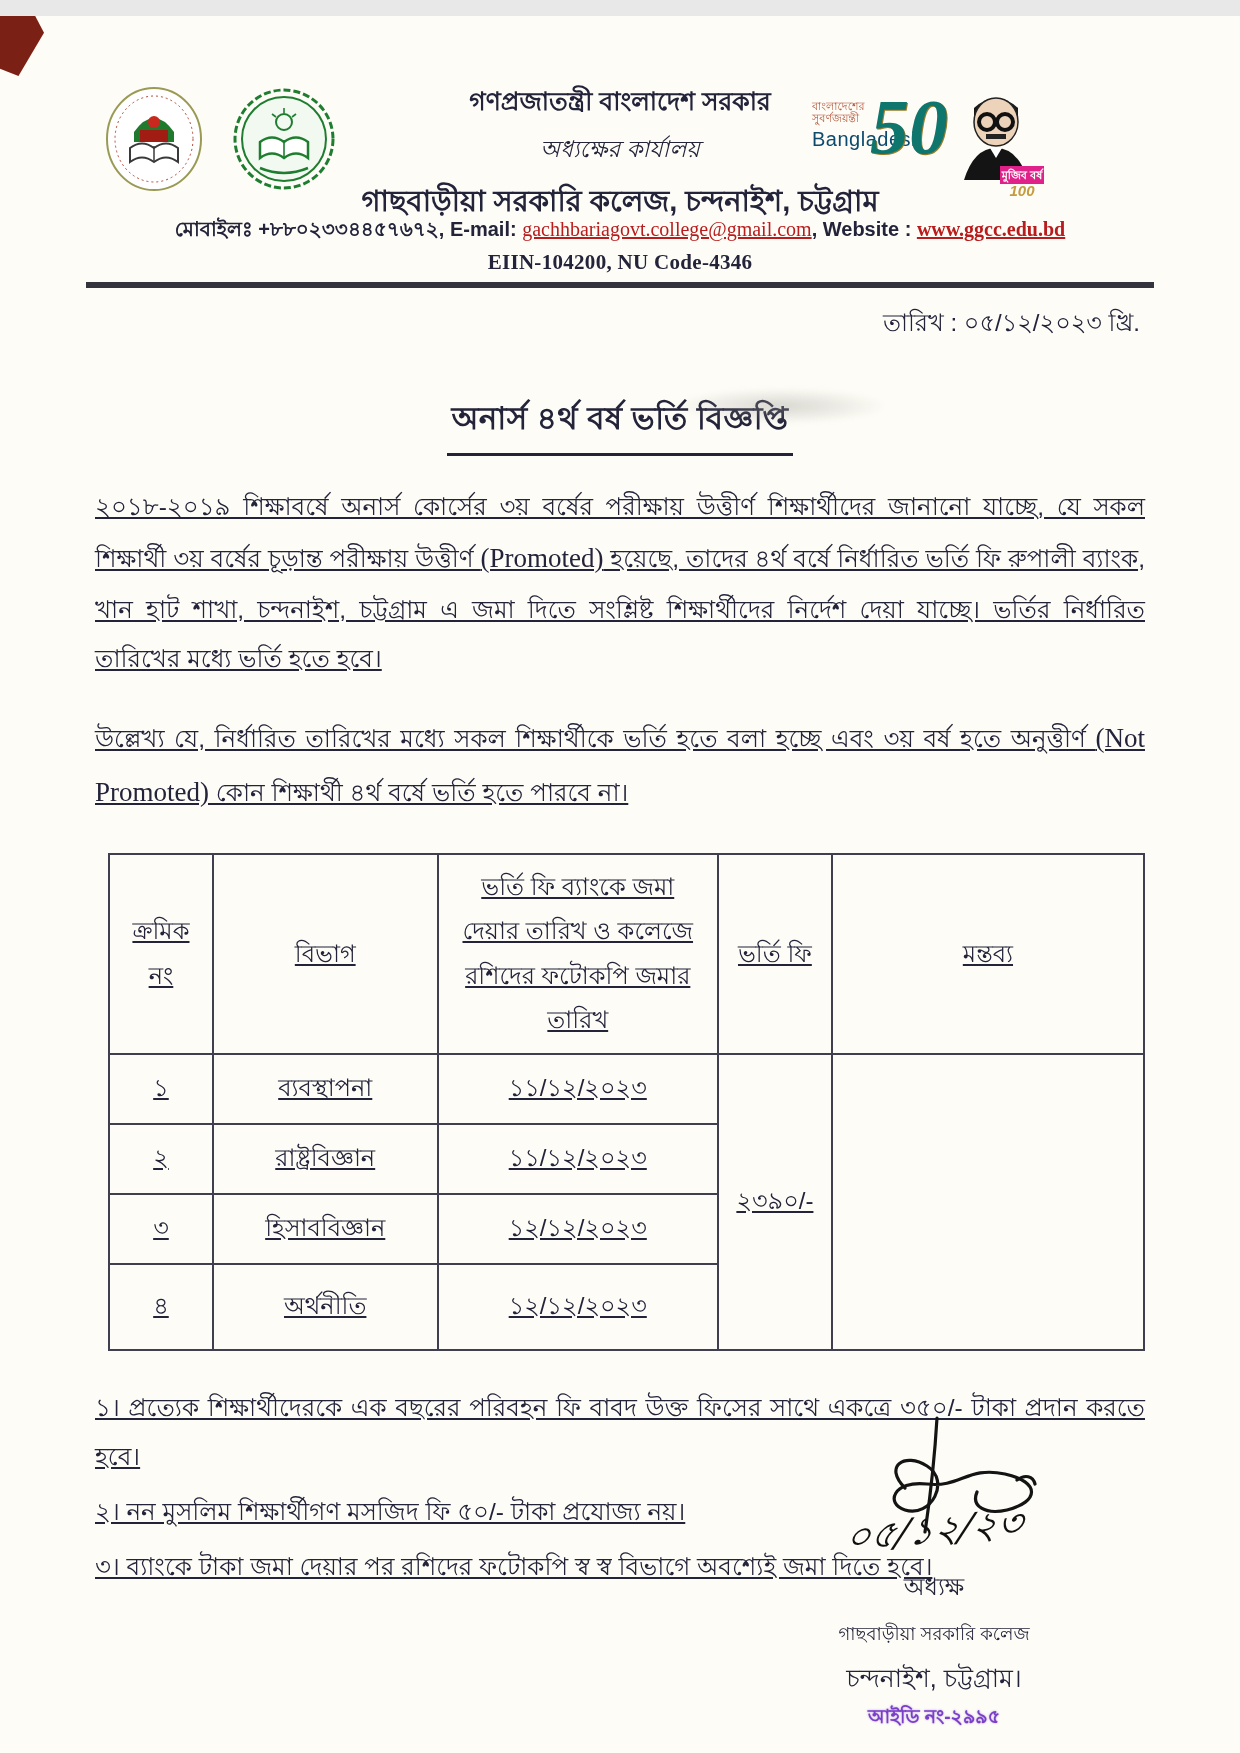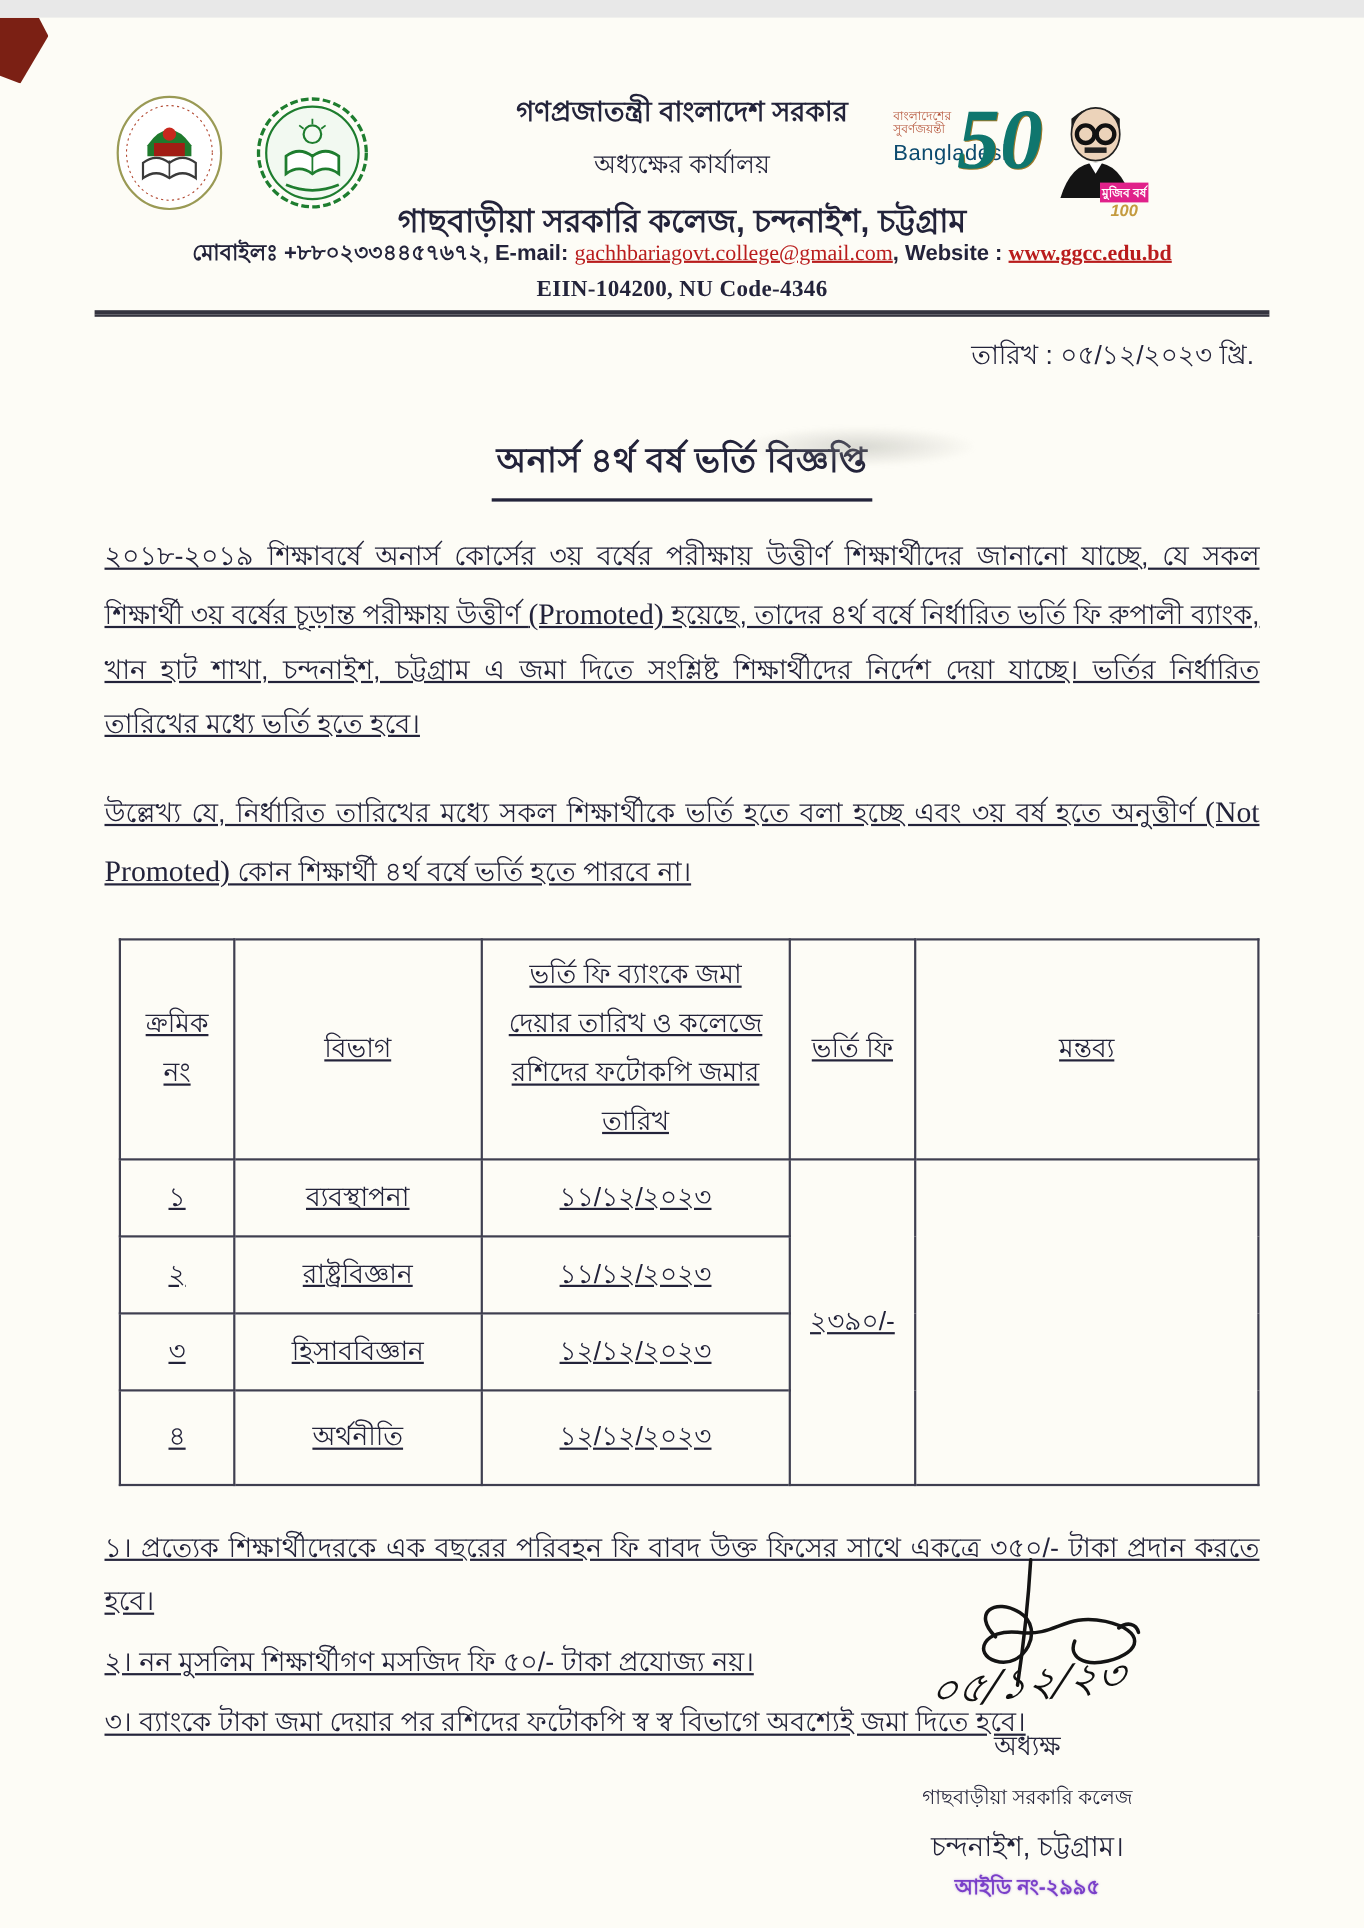--- a/index.html
+++ b/index.html
@@ -13,21 +13,21 @@
   .corner-mark { position:absolute; top:0; left:0; width:44px; height:60px;
     background:#7b2014; clip-path:polygon(0 0,80% 0,100% 28%,42% 100%,0 88%); }
   .smudge { position:absolute; left:676px; top:372px; width:210px; height:36px;
     background:radial-gradient(ellipse at center, rgba(158,158,150,.38), rgba(158,158,150,0) 72%);
     filter:blur(2px); }
 
   
   header { position:relative; height:128px; margin-top:64px; }
   .head-text { text-align:center; width:640px; margin:0 auto; padding-top:2px; }
   .govt-line { font-size:25px; font-weight:bold; }
-  .office-line { font-size:23px; margin-top:6px; }
+  .office-line { font-size:23px; margin-top:6px;font-style:italic; }
   .college-line { font-size:29px; font-weight:bold; margin-top:8px; }
 
   .logo { position:absolute; top:6px; }
   .logo-edu { left:104px; }
   .logo-college { left:232px; top:4px; }
   .badge50 { left:812px; top:16px; width:118px; }
   .badge50 .b50-txt { position:absolute; left:0; top:4px; line-height:1.1; }
   .b50-l1,.b50-l2 { font-size:11px; color:#b5543a; display:block; }
   .b50-word { font-size:20px; color:#0c4a6e; display:block; margin-top:4px; letter-spacing:.5px; }
   .b50-num { position:absolute; left:58px; top:-14px; font-family:"Liberation Serif",serif;

